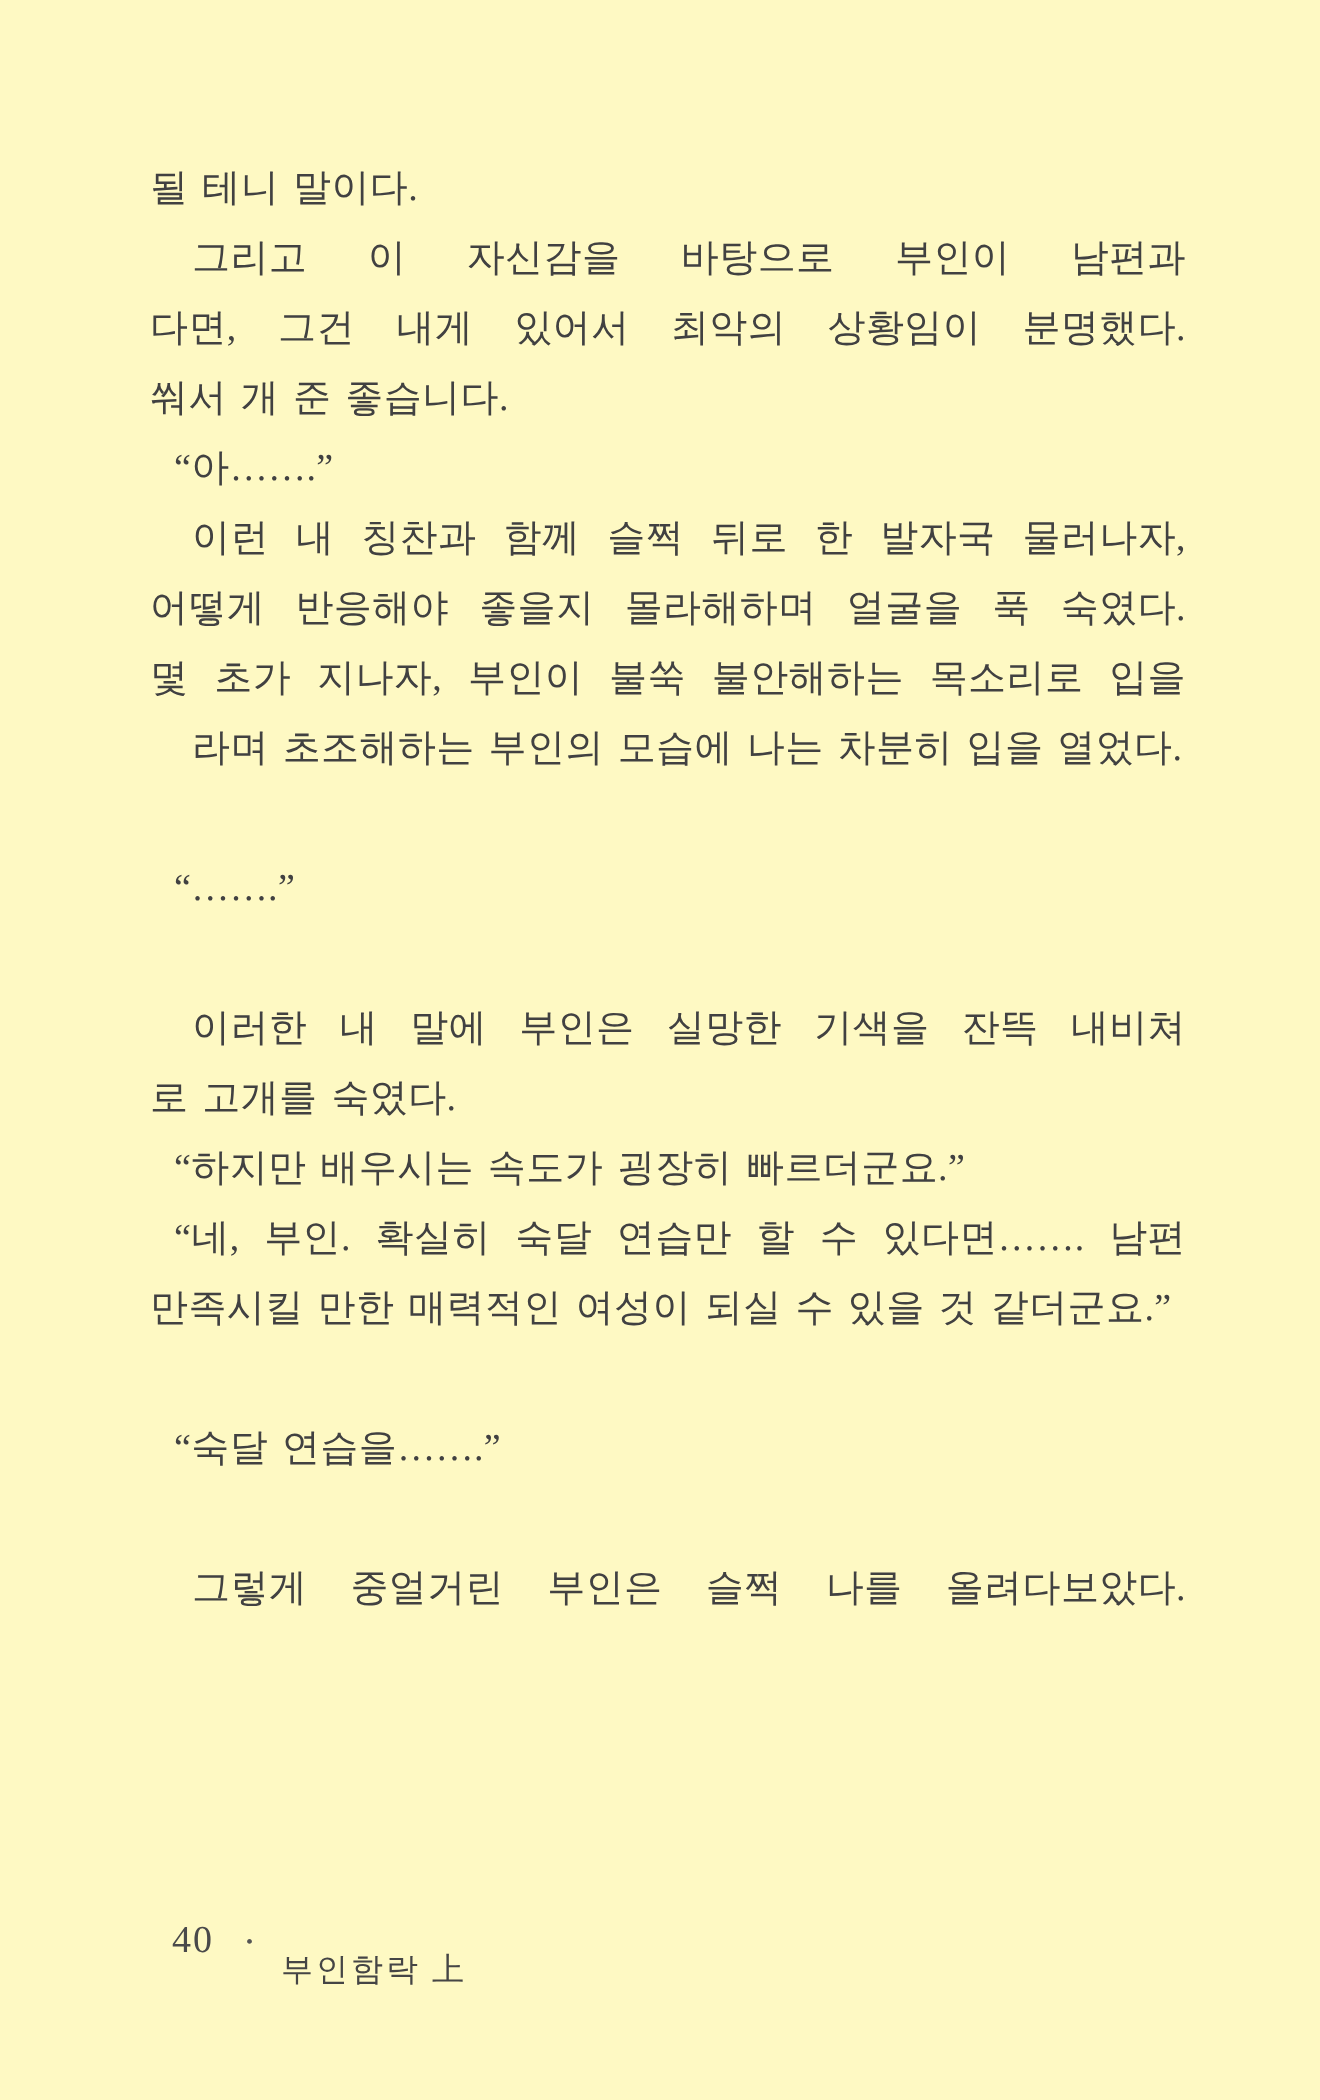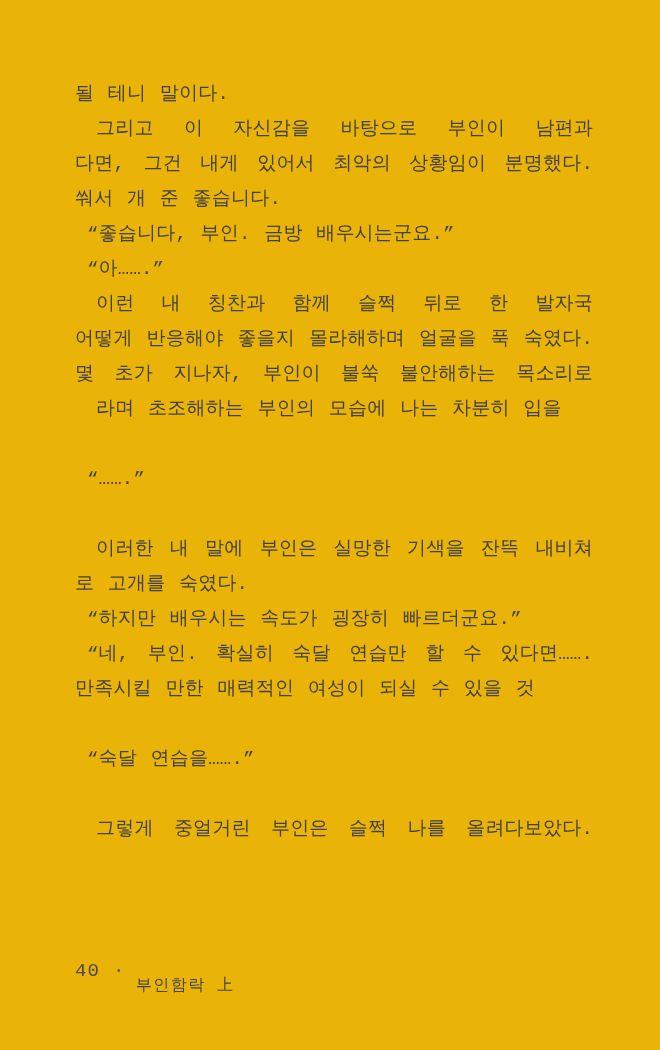--- a/index.html
+++ b/index.html
@@ -4,23 +4,23 @@
 <style>
   html, body {
     margin: 0;
     padding: 0;
     background: #ffffff;
   }
   .page {
     position: relative;
     width: 660px;
     height: 1050px;
-    background: #eab308;
+    background: #fef9c3;
     overflow: hidden;
-    font-family: Liberation Mono, monospace;
+    font-family: Liberation Serif, serif;
     color: #414141;
   }
   .text-block {
     position: absolute;
     left: 75px;
     top: 77px;
     width: 518px;
   }
   .ln {
     height: 35px;
@@ -38,21 +38,21 @@
     text-align-last: justify;
   }
   
   .indent { text-indent: 21px; }
   
   .dq { text-indent: 12px; }
   .blank {  }
 
   .footer {
     position: absolute;
-    left: 75px;
+    left: 86px;
     top: 956px;
     height: 30px;
     display: flex;
     align-items: center;
     color: #4a4a4a;
   }
   .footer .num {
     font-size: 19px;
     letter-spacing: 1px;
   }
@@ -71,21 +71,20 @@
 </head>
 <body>
 
 <div class="page">
 
   <div class="text-block">
     <div class="ln">될 테니 말이다.</div>
     <div class="ln indent fill">그리고 이 자신감을 바탕으로 부인이 남편과 화해하기라도 한</div>
     <div class="ln fill">다면, 그건 내게 있어서 최악의 상황임이 분명했다. 그야말로 죽</div>
     <div class="ln">쒀서 개 준 좋습니다.</div>
-    <div class="ln dq">“좋습니다, 부인. 금방 배우시는군요.”</div>
     <div class="ln dq">“아…….”</div>
     <div class="ln indent fill">이런 내 칭찬과 함께 슬쩍 뒤로 한 발자국 물러나자, 부인은</div>
     <div class="ln fill">어떻게 반응해야 좋을지 몰라해하며 얼굴을 푹 숙였다. 그러다</div>
     <div class="ln fill">몇 초가 지나자, 부인이 불쑥 불안해하는 목소리로 입을 열었다.</div>
     <div class="ln indent">라며 초조해하는 부인의 모습에 나는 차분히 입을 열었다.</div>
     <div class="ln blank"></div>
     <div class="ln dq">“…….”</div>
     <div class="ln blank"></div>
     <div class="ln indent fill">이러한 내 말에 부인은 실망한 기색을 잔뜩 내비쳐 보이며 도</div>
     <div class="ln">로 고개를 숙였다.</div>

